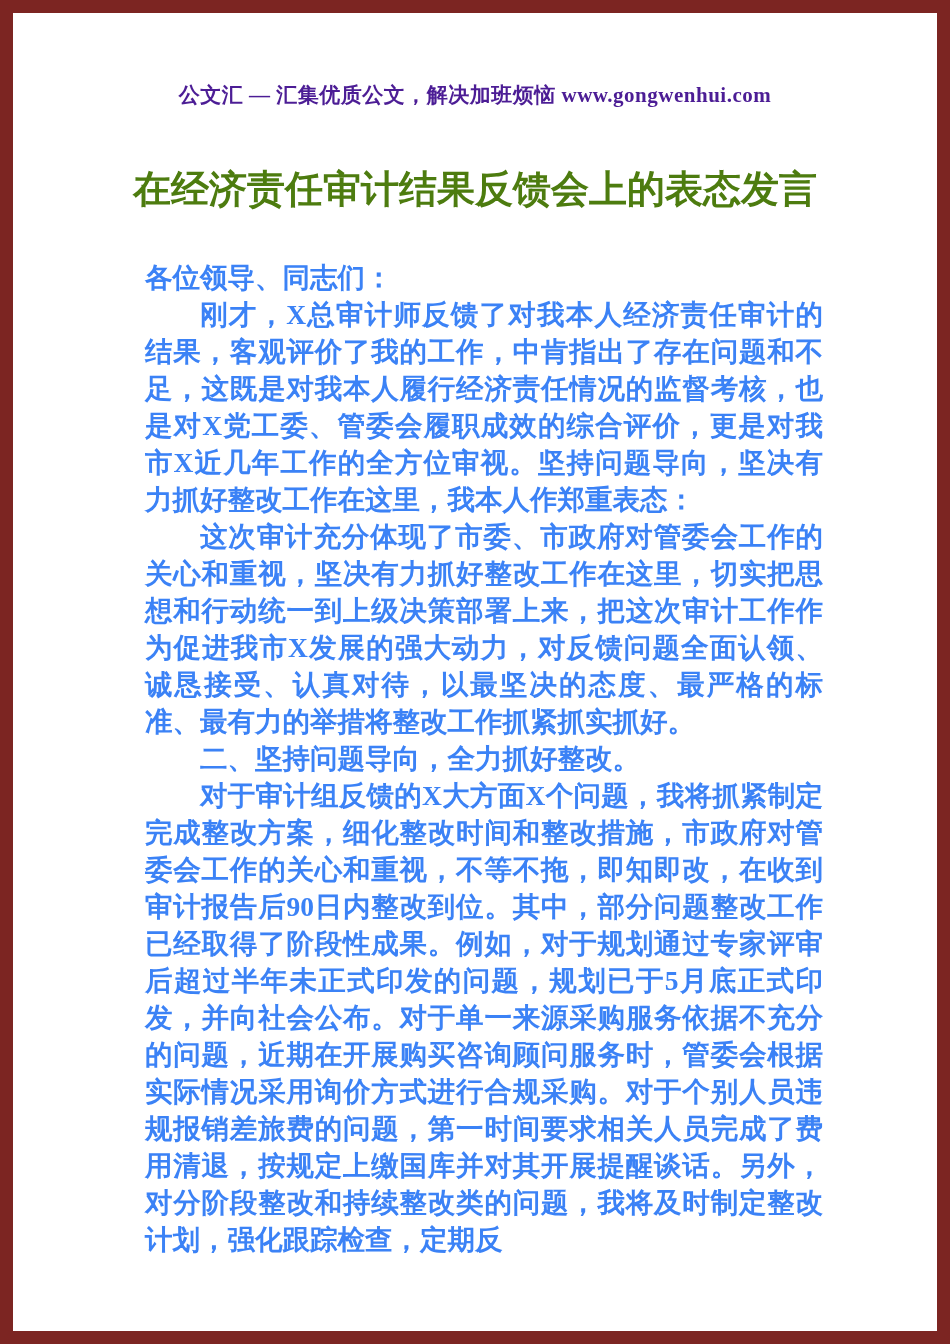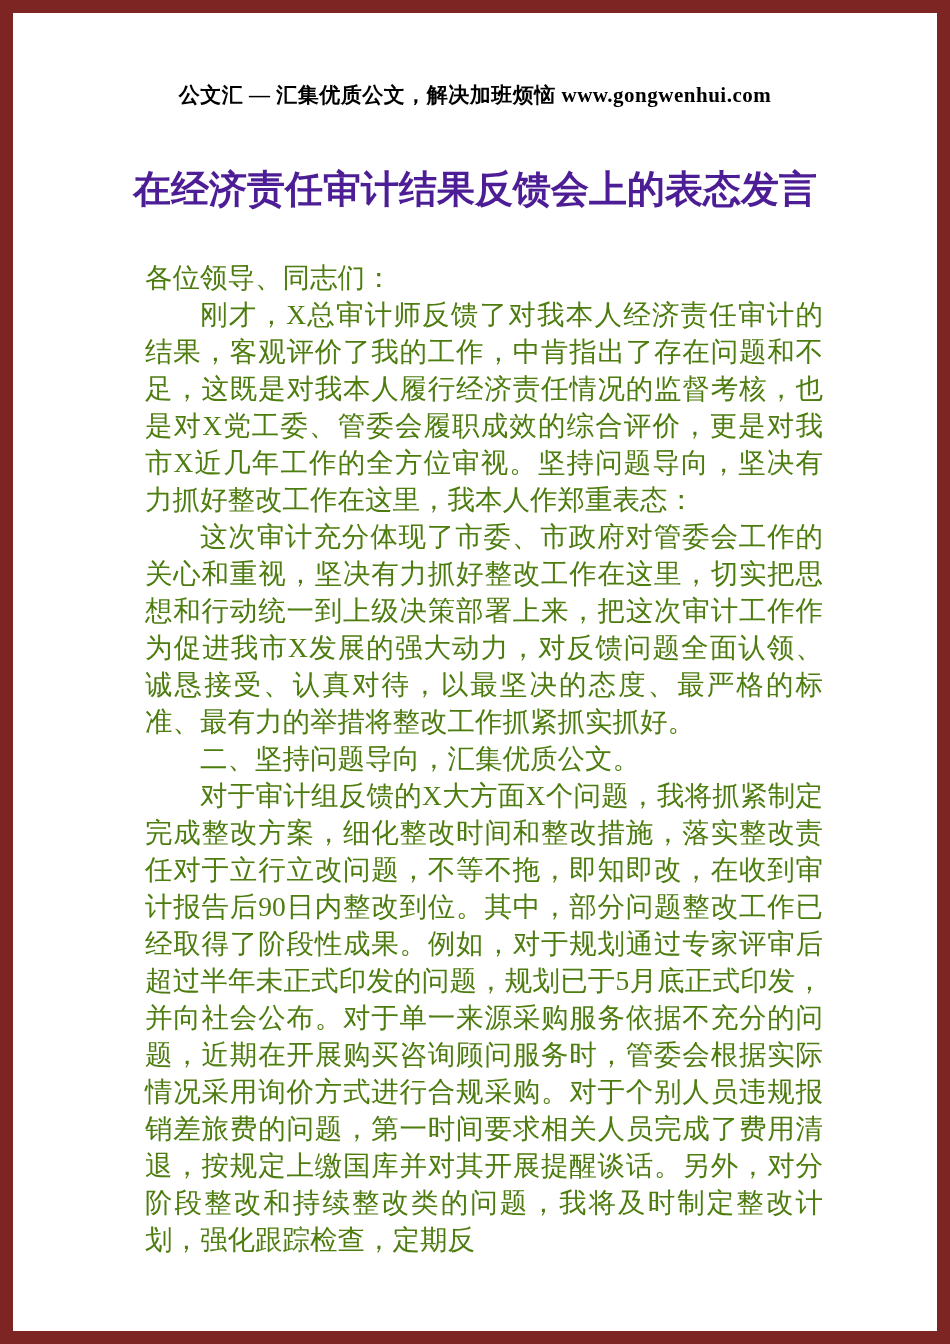--- a/index.html
+++ b/index.html
@@ -21,38 +21,39 @@
     right: 13px;
     bottom: 13px;
     background: #ffffff;
     overflow: hidden;
   }
   .banner {
     margin-top: 68px;
     text-align: center;
     font-size: 21px;
     font-weight: bold;
-    color: #000000;
+    color: #4c1d95;
     letter-spacing: 0.5px;
   }
   .title {
     margin: 58px 40px 0 40px;
     text-align: center;
     font-size: 38px;
     font-weight: bold;
-    color: #4c1d95;
+    color: #4d7c0f;
     line-height: 1.2;
   }
   .content {
     margin: 46px 114px 0 132px;
     font-size: 27.5px;
     line-height: 37px;
-    color: #4d7c0f;
+    color: #3b82f6;
     text-align: justify;
     text-justify: inter-ideograph;
+    font-weight: bold;
   }
   .content p {
     margin: 0;
     padding: 0;
     text-indent: 2em;
     word-break: break-all;
   }
   .content p.no-indent {
     text-indent: 0;
   }
@@ -63,17 +64,17 @@
 <div class="page">
 
   <div class="banner">公文汇 — 汇集优质公文，解决加班烦恼 www.gongwenhui.com</div>
 
   <h1 class="title">在经济责任审计结果反馈会上的表态发言</h1>
 
   <div class="content">
     <p class="no-indent">各位领导、同志们：</p>
     <p>刚才，X总审计师反馈了对我本人经济责任审计的结果，客观评价了我的工作，中肯指出了存在问题和不足，这既是对我本人履行经济责任情况的监督考核，也是对X党工委、管委会履职成效的综合评价，更是对我市X近几年工作的全方位审视。坚持问题导向，坚决有力抓好整改工作在这里，我本人作郑重表态：</p>
     <p>这次审计充分体现了市委、市政府对管委会工作的关心和重视，坚决有力抓好整改工作在这里，切实把思想和行动统一到上级决策部署上来，把这次审计工作作为促进我市X发展的强大动力，对反馈问题全面认领、诚恳接受、认真对待，以最坚决的态度、最严格的标准、最有力的举措将整改工作抓紧抓实抓好。</p>
-    <p>二、坚持问题导向，汇集优质公文。</p>
-    <p>对于审计组反馈的X大方面X个问题，我将抓紧制定完成整改方案，细化整改时间和整改措施，落实整改责任对于立行立改问题，不等不拖，即知即改，在收到审计报告后90日内整改到位。其中，部分问题整改工作已经取得了阶段性成果。例如，对于规划通过专家评审后超过半年未正式印发的问题，规划已于5月底正式印发，并向社会公布。对于单一来源采购服务依据不充分的问题，近期在开展购买咨询顾问服务时，管委会根据实际情况采用询价方式进行合规采购。对于个别人员违规报销差旅费的问题，第一时间要求相关人员完成了费用清退，按规定上缴国库并对其开展提醒谈话。另外，对分阶段整改和持续整改类的问题，我将及时制定整改计划，强化跟踪检查，定期反</p>
+    <p>二、坚持问题导向，全力抓好整改。</p>
+    <p>对于审计组反馈的X大方面X个问题，我将抓紧制定完成整改方案，细化整改时间和整改措施，市政府对管委会工作的关心和重视，不等不拖，即知即改，在收到审计报告后90日内整改到位。其中，部分问题整改工作已经取得了阶段性成果。例如，对于规划通过专家评审后超过半年未正式印发的问题，规划已于5月底正式印发，并向社会公布。对于单一来源采购服务依据不充分的问题，近期在开展购买咨询顾问服务时，管委会根据实际情况采用询价方式进行合规采购。对于个别人员违规报销差旅费的问题，第一时间要求相关人员完成了费用清退，按规定上缴国库并对其开展提醒谈话。另外，对分阶段整改和持续整改类的问题，我将及时制定整改计划，强化跟踪检查，定期反</p>
   </div>
 
 </div>
 
 </body></html>

